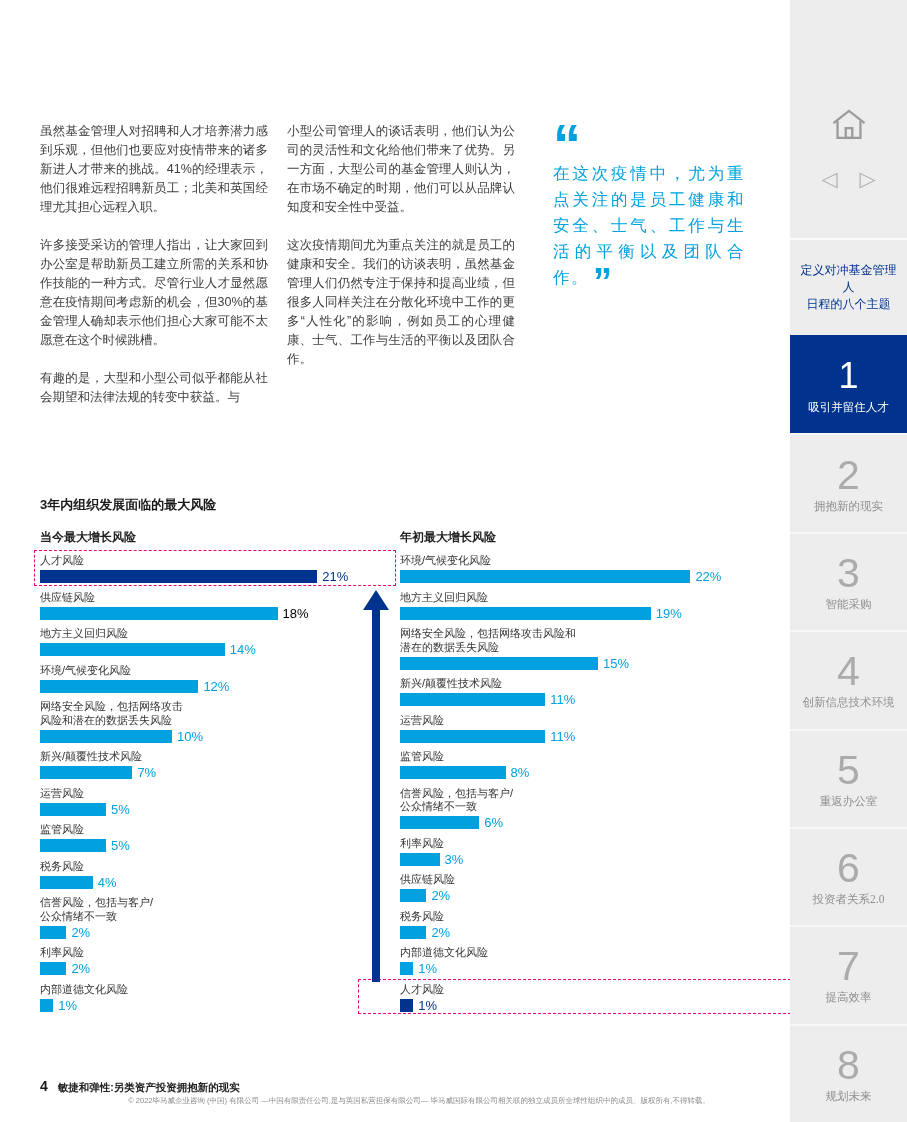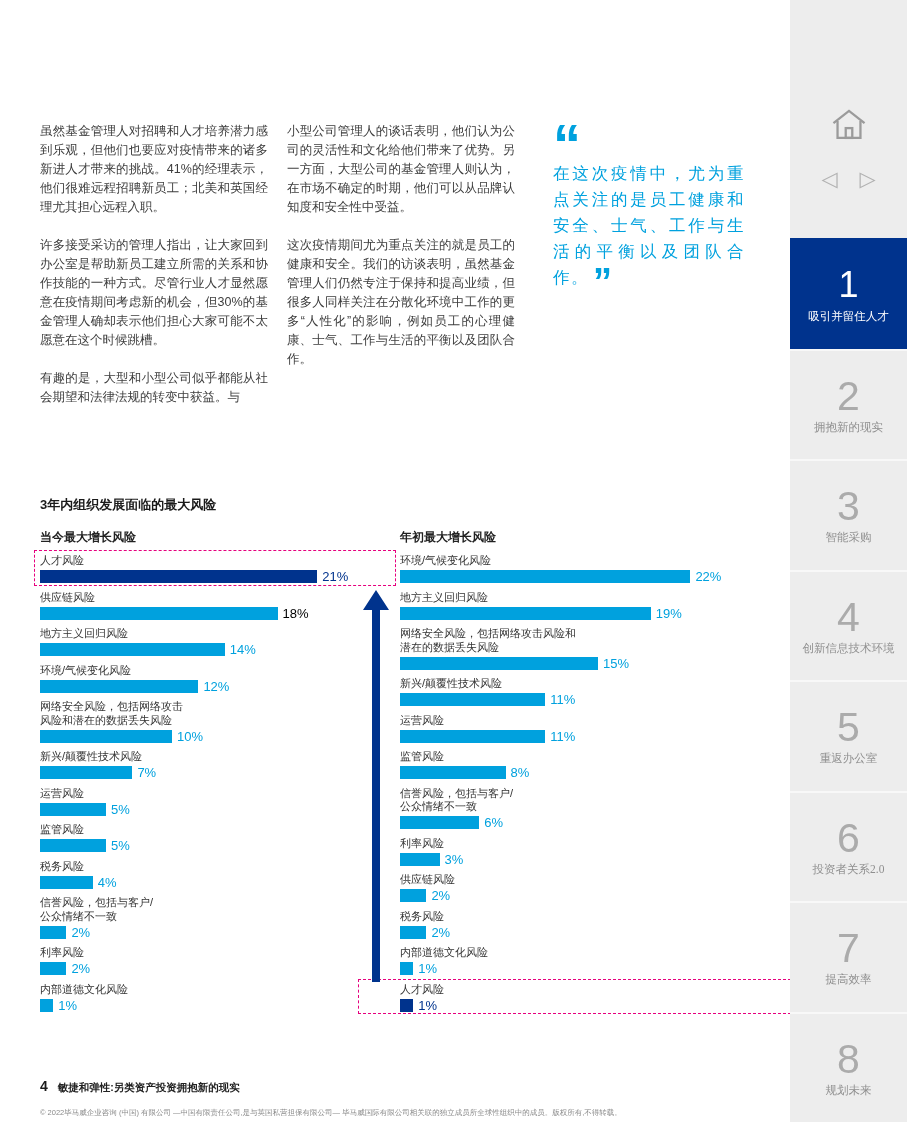--- a/index.html
+++ b/index.html
@@ -42,21 +42,21 @@
     border:1.5px dashed #E6007E;
   }
   .chart-left  .risk-row.highlighted::after { left:-6px; right:-6px; top:-4px; bottom:-2px; }
   .chart-right .risk-row.highlighted::after { left:-42px; right:-1px; top:-4px; bottom:-2px; }
   .trend-arrow { position:absolute; left:363px; top:590px; }
 
   
   .footer { position:absolute; left:40px; top:1077px; width:700px; }
   .page-num  { font-size:14px; font-weight:bold; color:#1a1a1a; margin-right:10px; }
   .doc-title { font-size:10.5px; font-weight:bold; color:#222; }
-  .copyright { margin-top:13px; width:670px; text-align:left; font-size:7.5px; color:#8a8a8a; }
+  .copyright { margin-top:1px; width:670px; text-align:right; font-size:7.5px; color:#8a8a8a; }
 
   
   .sidebar { position:absolute; right:0; top:0; width:117px; height:1122px; background:#ededed;
              display:flex; flex-direction:column; box-sizing:border-box; }
   .side-top { height:238px; box-sizing:border-box; padding-top:106px;
               display:flex; flex-direction:column; align-items:center; }
   .home-button { margin-bottom:20px; cursor:pointer; }
   .nav-arrows { display:flex; gap:12px; }
   .nav-arrow { width:26px; height:26px; display:flex; align-items:center; justify-content:center;
                font-size:21px; color:#b2b2b2; cursor:pointer; }
@@ -292,20 +292,22 @@
         <path d="M2.5 10.5 L12 3 L21.5 10.5"></path>
         <path d="M5 9.2 L5 19.5 L19 19.5 L19 9.2"></path>
         <rect x="10" y="13.5" width="4" height="6"></rect>
       </svg>
     </div>
     <div class="nav-arrows">
       <span class="nav-arrow">◁</span>
       <span class="nav-arrow">▷</span>
     </div>
   </div>
+  <div class="side-theme">定义对冲基金管理人
+日程的八个主题</div>
   <nav class="side-items">
       <div class="side-item active">
         <div class="num">1</div>
         <div class="lbl">吸引并留住人才</div>
       </div>
       <div class="side-item">
         <div class="num">2</div>
         <div class="lbl">拥抱新的现实</div>
       </div>
       <div class="side-item">

